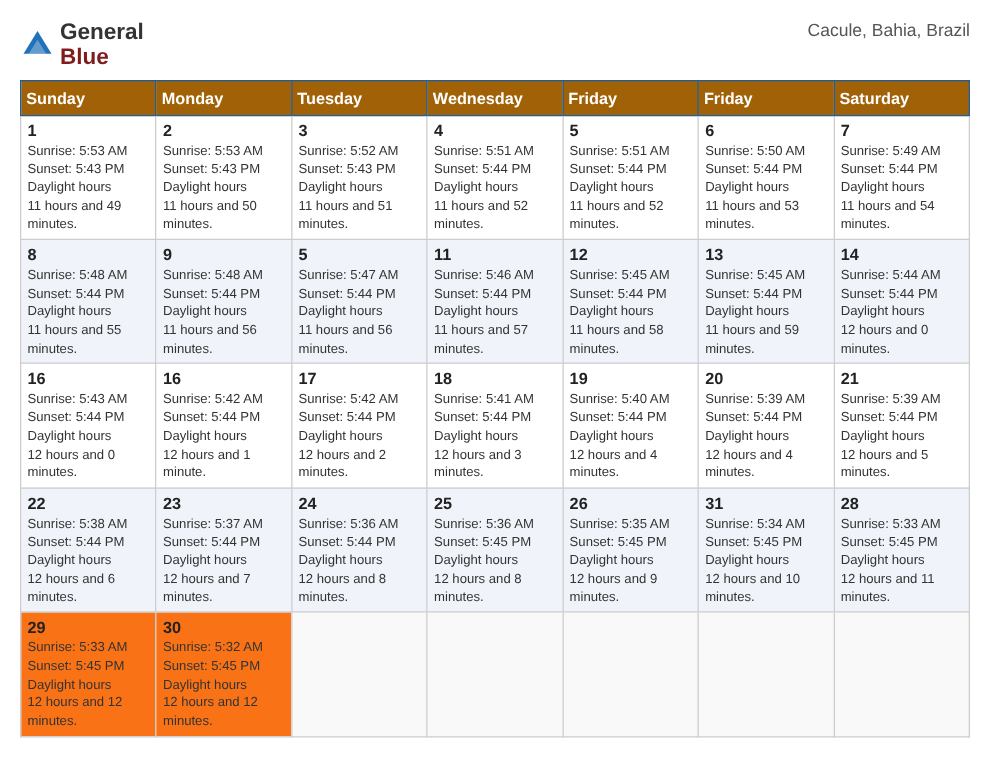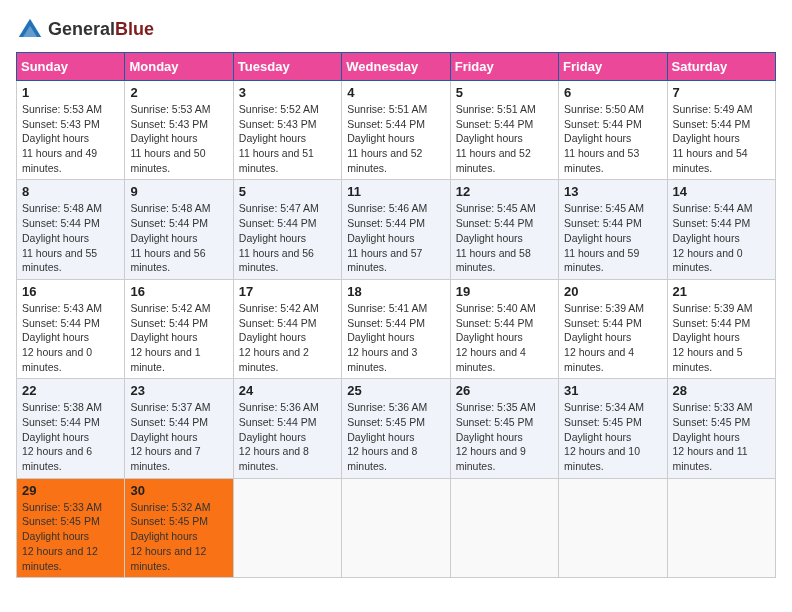--- a/index.html
+++ b/index.html
@@ -16,21 +16,21 @@
       align-items: flex-start;
       margin-bottom: 8px;
     }
     .logo {
       display: flex;
       align-items: center;
       gap: 4px;
     }
     .logo-text {
       display: flex;
-      flex-direction: row;
+      flex-direction: column;
       line-height: 1.1;
     }
     .logo-general {
       font-size: 18px;
       font-weight: bold;
       color: #333;
     }
     .logo-blue {
       font-size: 18px;
       font-weight: bold;
@@ -51,21 +51,21 @@
     .location {
       font-size: 14px;
       color: #555;
     }
     .calendar {
       width: 100%;
       border-collapse: collapse;
       font-size: 11px;
     }
     .calendar th {
-      background: #ec4899;
+      background: #a16207;
       color: #fff;
       padding: 6px 4px;
       text-align: left;
       font-size: 13px;
       font-weight: bold;
       border: 1px solid #1a5e9e;
     }
     .calendar td {
       vertical-align: top;
       border: 1px solid #ccc;
@@ -103,20 +103,21 @@
     <svg class="logo-icon" viewBox="0 0 40 40" xmlns="http://www.w3.org/2000/svg">
       <polygon points="20,4 36,30 4,30" fill="#2272b9"></polygon>
       <polygon points="20,14 30,30 10,30" fill="#fff" opacity="0.3"></polygon>
     </svg>
     <div class="logo-text">
       <span class="logo-general">General</span>
       <span class="logo-blue">Blue</span>
     </div>
   </div>
   <div class="title-block">
+    <div class="location">Cacule, Bahia, Brazil</div>
   </div>
 </div>
 
 <table class="calendar">
   <thead>
     <tr>
       <th>Sunday</th>
       <th>Monday</th>
       <th>Tuesday</th>
       <th>Wednesday</th>

